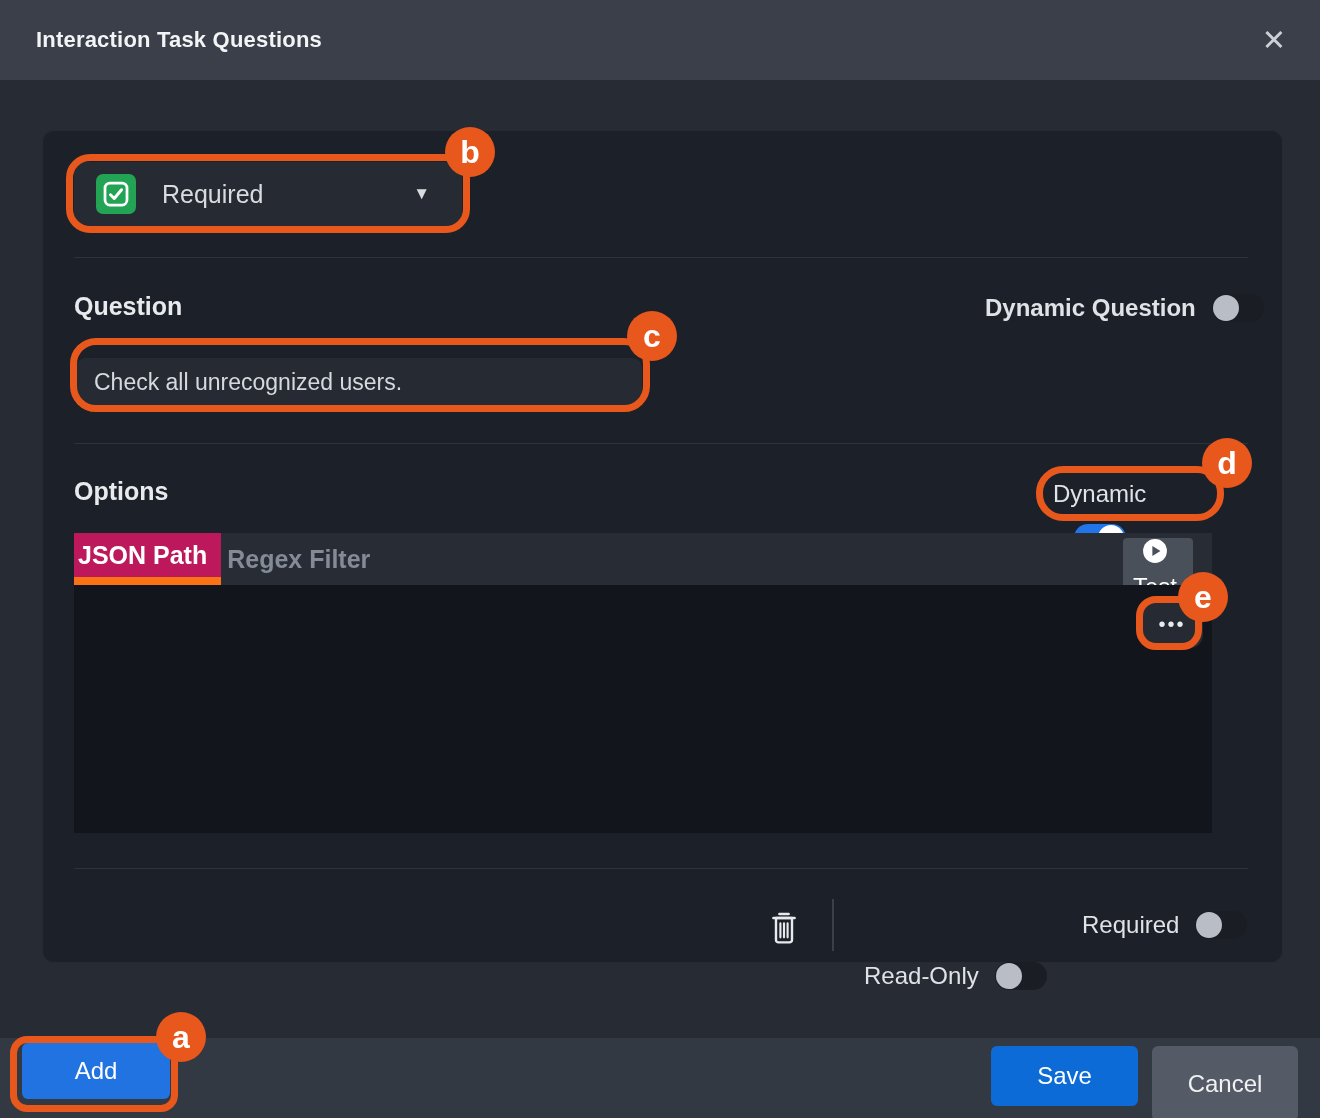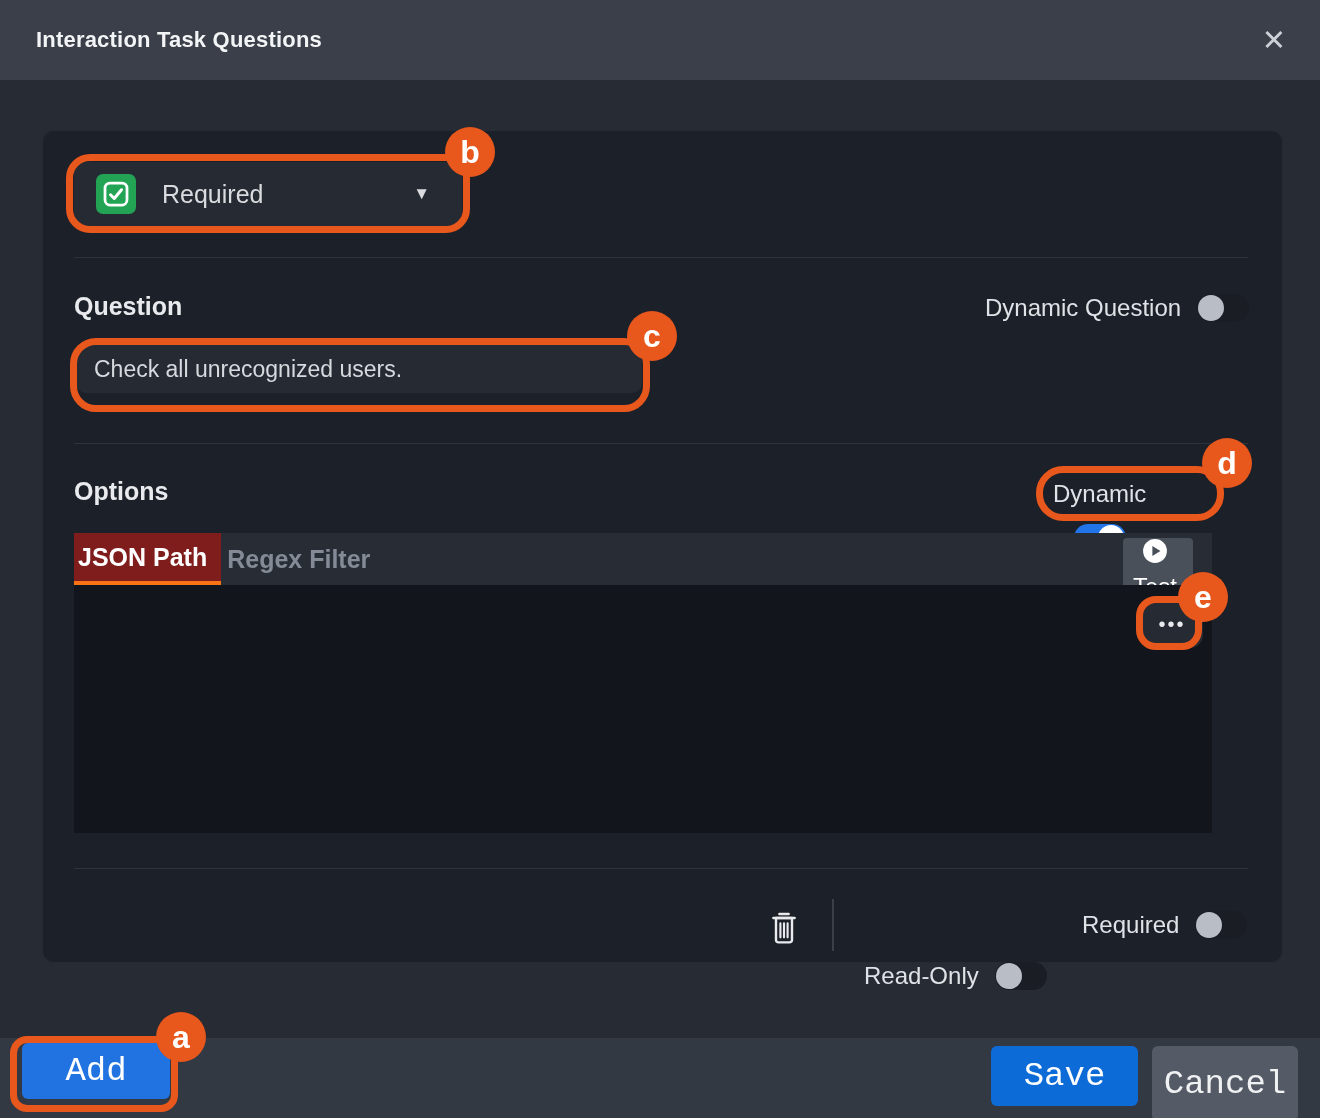--- a/index.html
+++ b/index.html
@@ -64,38 +64,38 @@
   }
   .toggle .knob {
     position:absolute; left:1px; top:1px; width:26px; height:26px;
     border-radius:50%; background:#b9bdc6;
   }
   .toggle.on { background:#2175e8; }
   .toggle.on .knob { left:auto; right:2px; background:#ffffff; }
 
   
   .q-input {
-    position:absolute; left:76px; top:345px; width:566px; height:48px;
+    position:absolute; left:76px; top:358px; width:566px; height:48px;
     background:#262a33; border-radius:10px;
     display:flex; align-items:center; cursor:text;
   }
   .q-input .val { margin-left:18px; font-size:23px; color:#d6d9dd; }
 
   
   .opt-table-header {
     position:absolute; left:74px; top:533px; width:1138px; height:52px;
     background:#272c35; display:flex; align-items:stretch;
   }
   .col-tab {
     display:flex; align-items:center; padding:0 18px 0 6px;
     font-size:25px; font-weight:700;
   }
   .col-tab.active {
-    background:#7f1d1d; color:#ffffff;
-    border-bottom:4px solid #f97316;
+    background:#be185d; color:#ffffff;
+    border-bottom:8px solid #f97316;
     padding-left:4px; padding-right:14px;
   }
   .col-tab.inactive { color:#848b96; }
   .test-btn {
     position:absolute; right:19px; top:5px; height:54px;
     background:#495059; border-radius:4px;
     display:flex; align-items:center; padding:0 16px 0 10px; gap:9px;
     cursor:pointer;
     flex-direction:column;
   }
@@ -120,22 +120,22 @@
   .req-row { left:1082px; top:911px; }
 
   
   .footerbar {
     position:absolute; left:0; top:1038px; width:1320px; height:80px;
     background:#333943;
   }
   .btn {
     position:absolute; border-radius:6px; border:none;
     display:flex; align-items:center; justify-content:center;
-    font-family:Liberation Mono, monospace;
-    font-size:34px; color:#ffffff; cursor:pointer;
+    font-family:Liberation Sans, sans-serif;
+    font-size:24px; color:#ffffff; cursor:pointer;
   }
   .btn-add   { left:22px;  top:1043px; width:148px; height:56px; background:#2273e2; }
   .btn-save  { left:991px; top:1046px; width:147px; height:60px; background:#0d6bd8; }
   .btn-cancel{ left:1152px;top:1046px; width:146px; height:75px; background:#555b66; color:#f0f1f3; }
 
   
   .ann-rect {
     position:absolute; border:7px solid #e8571c; background:transparent;
     pointer-events:none;
   }
@@ -174,21 +174,21 @@
     </svg>
   </span>
   <span class="lbl">Required</span>
   <span class="caret">▼</span>
 </div>
 
 <div class="divider" style="top:257px"></div>
 
 <div class="sec-label" style="top:292px">Question</div>
 
-<div class="toggle-row" style="left:985px; top:294px;">
+<div class="toggle-row" style="left:985px; top:294px;font-weight:bold;">
   <span class="t-lbl">Dynamic Question</span>
   <span class="toggle">
       <span class="knob"></span>
     </span>
 </div>
 
 <div class="q-input">
   <span class="val">Check all unrecognized users.</span>
 </div>
 

